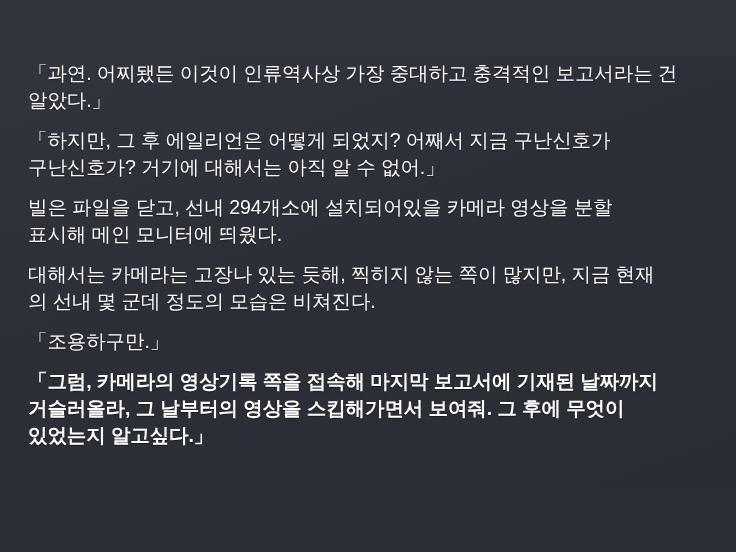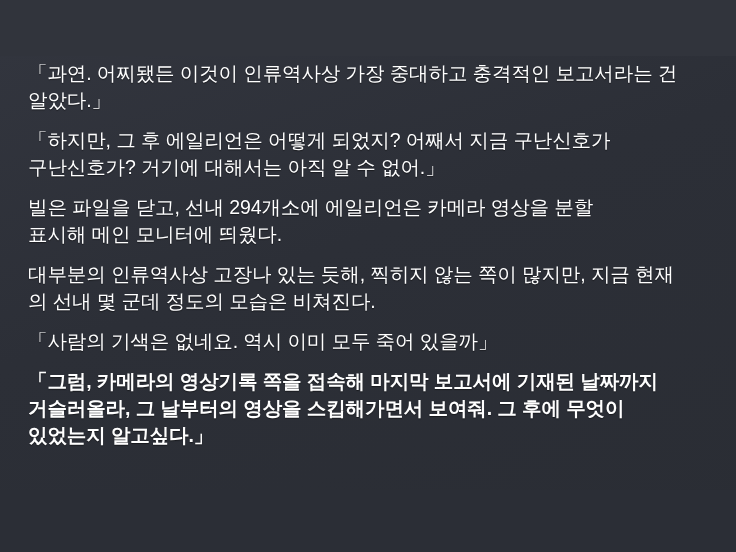--- a/index.html
+++ b/index.html
@@ -62,25 +62,25 @@
 
 <div id="page">
 
   <div class="top-band"></div>
 
   <div class="text-body">
     <p class="para">「과연. 어찌됐든 이것이 인류역사상 가장 중대하고 충격적인 보고서라는 건
 알았다.」</p>
     <p class="para">「하지만, 그 후 에일리언은 어떻게 되었지? 어째서 지금 구난신호가
 구난신호가? 거기에 대해서는 아직 알 수 없어.」</p>
-    <p class="para">빌은 파일을 닫고, 선내 294개소에 에일리언은 카메라 영상을 분할
+    <p class="para">빌은 파일을 닫고, 선내 294개소에 설치되어있을 카메라 영상을 분할
 표시해 메인 모니터에 띄웠다.</p>
-    <p class="para">대부분의 인류역사상 고장나 있는 듯해, 찍히지 않는 쪽이 많지만, 지금 현재
+    <p class="para">대해서는 카메라는 고장나 있는 듯해, 찍히지 않는 쪽이 많지만, 지금 현재
 의 선내 몇 군데 정도의 모습은 비쳐진다.</p>
-    <p class="para">「사람의 기색은 없네요. 역시 이미 모두 죽어 있을까」</p>
+    <p class="para">「조용하구만.」</p>
     <p class="para">「그럼, 카메라의 영상기록 쪽을 접속해 마지막 보고서에 기재된 날짜까지
 거슬러올라, 그 날부터의 영상을 스킵해가면서 보여줘. 그 후에 무엇이
 있었는지 알고싶다.」</p>
   </div>
 
   <div class="bottom-band"></div>
 
 </div>
 
 </body></html>

